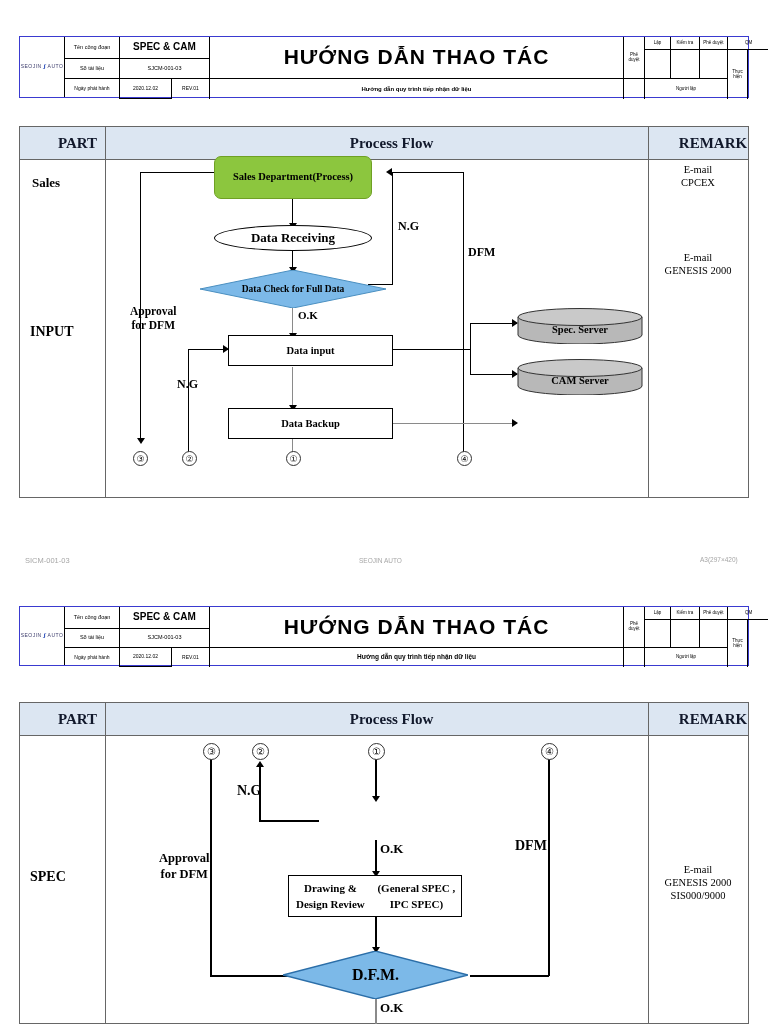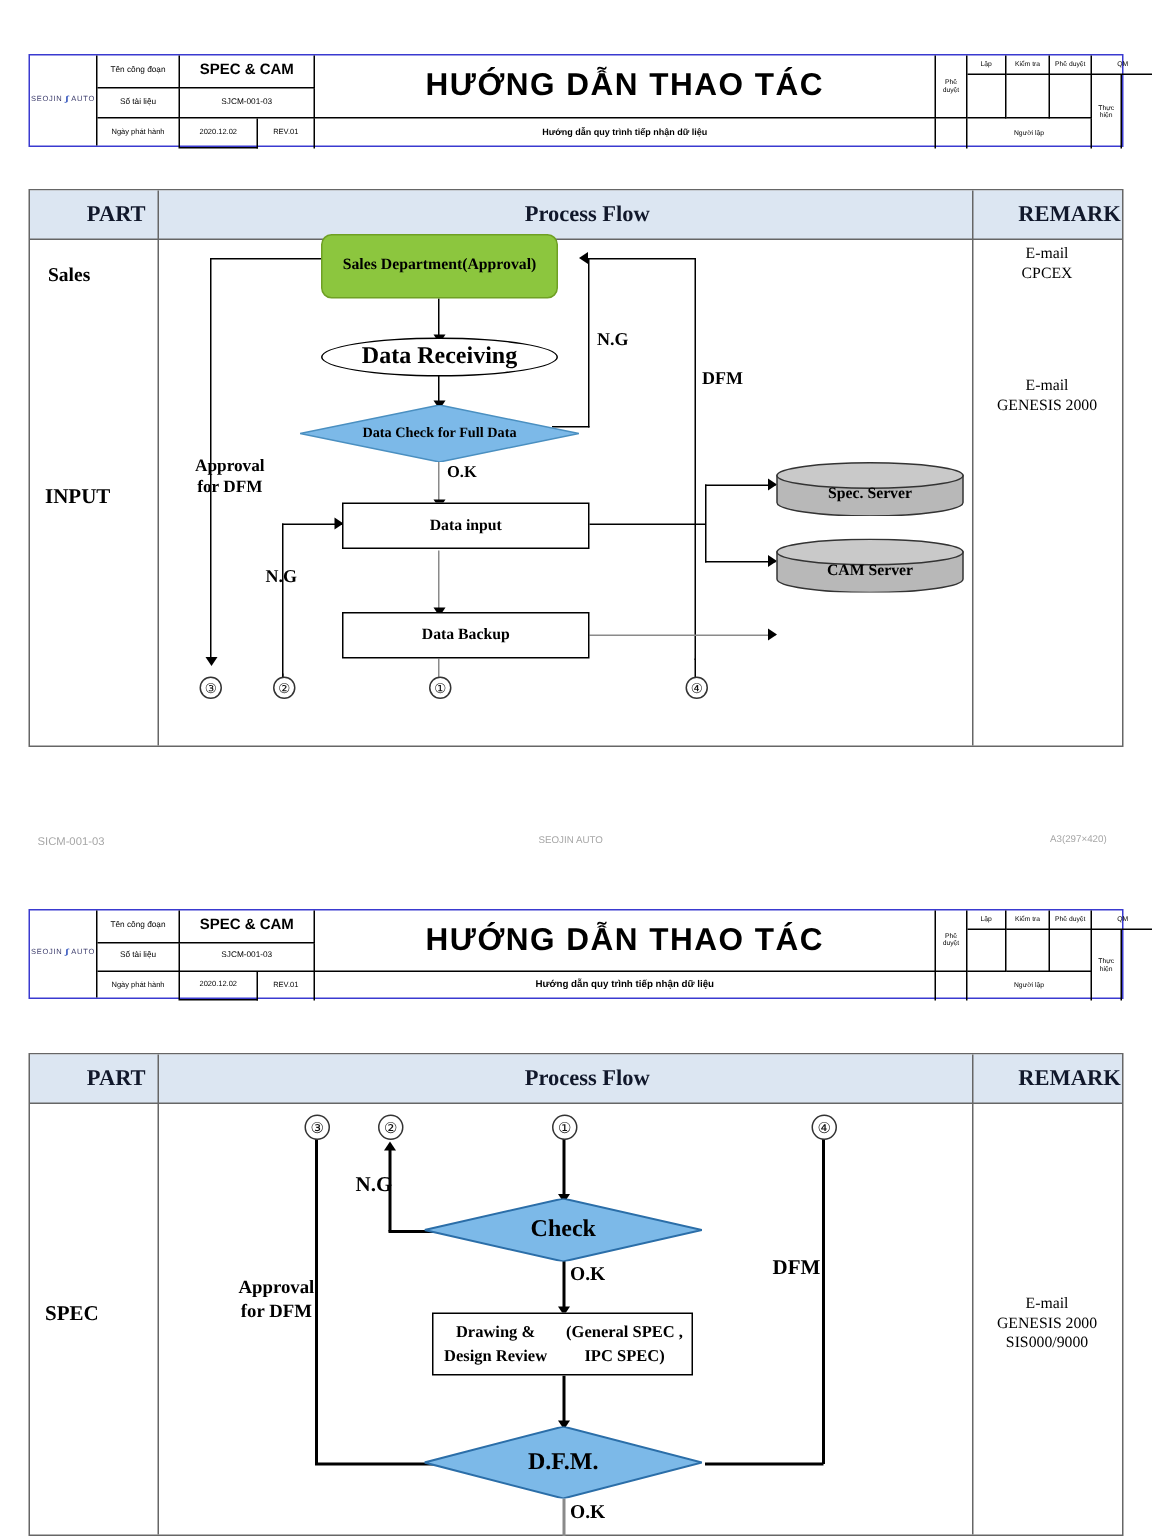--- a/index.html
+++ b/index.html
@@ -245,24 +245,24 @@
 
     <div class="conn-gray" style="left:372px;top:296px;width:125px;height:1.3px;"></div>
     <div class="arrowhead ah-right" style="left:492px;top:292px;"></div>
 
     <div class="conn" style="left:168px;top:322px;width:1.3px;height:8px;"></div>
 
     <div class="conn" style="left:443px;top:312px;width:1.3px;height:18px;"></div>
 
     <div class="shape green" style="left:194px;top:29px;width:158px;height:43px;font-size:10.5px;line-height:1.55;">
       <span>Sales Department</span>
-      <span>(Approval)</span>
-    </div>
-
-    <div class="shape ellipse" style="left:194px;top:98px;width:158px;height:26px;font-size:16px;">
+      <span>(Process)</span>
+    </div>
+
+    <div class="shape ellipse" style="left:194px;top:98px;width:158px;height:26px;font-size:13px;">
       <span>Data Receiving</span>
     </div>
 
     <div class="diamond-wrap" style="left:180px;top:143px;width:186px;height:38px;">
       <svg width="186" height="38" viewBox="0 0 186 38">
         <polygon points="93,0 186,19 93,38 0,19" fill="#7cb9e8" stroke="#4a8fc0" stroke-width="1"></polygon>
       </svg>
       <div class="diamond-txt" style="font-size:9.5px;">Data Check for Full Data</div>
     </div>
 
@@ -391,26 +391,20 @@
     <div class="arrowhead ah-up" style="left:525px;top:48px;"></div>
 
     <div class="conn" style="left:355px;top:137px;width:1.6px;height:35px;"></div>
     <div class="arrowhead ah-down" style="left:352px;top:168px;"></div>
 
     <div class="conn" style="left:355px;top:214px;width:1.6px;height:34px;"></div>
     <div class="arrowhead ah-down" style="left:352px;top:244px;"></div>
 
     <div class="conn-gray" style="left:355px;top:296px;width:1.6px;height:26px;"></div>
 
-    <div class="diamond-wrap" style="left:263px;top:96px;width:185px;height:42px;">
-      <svg width="185" height="42" viewBox="0 0 185 42">
-        <polygon points="92.5,0 185,21 92.5,42 0,21" fill="#7cb9e8" stroke="#2b6ea8" stroke-width="1.3"></polygon>
-      </svg>
-      <div class="diamond-txt" style="font-size:16px;">Check</div>
-    </div>
 
     <div class="shape proc" style="left:268px;top:172px;width:174px;height:42px;font-size:11px;line-height:1.5;">
       <span>Drawing &amp; Design Review</span>
       <span>(General SPEC , IPC SPEC)</span>
     </div>
 
     <div class="diamond-wrap" style="left:263px;top:248px;width:185px;height:48px;">
       <svg width="185" height="48" viewBox="0 0 185 48">
         <polygon points="92.5,0 185,24 92.5,48 0,24" fill="#7cb9e8" stroke="#2b6ea8" stroke-width="1.3"></polygon>
       </svg>

